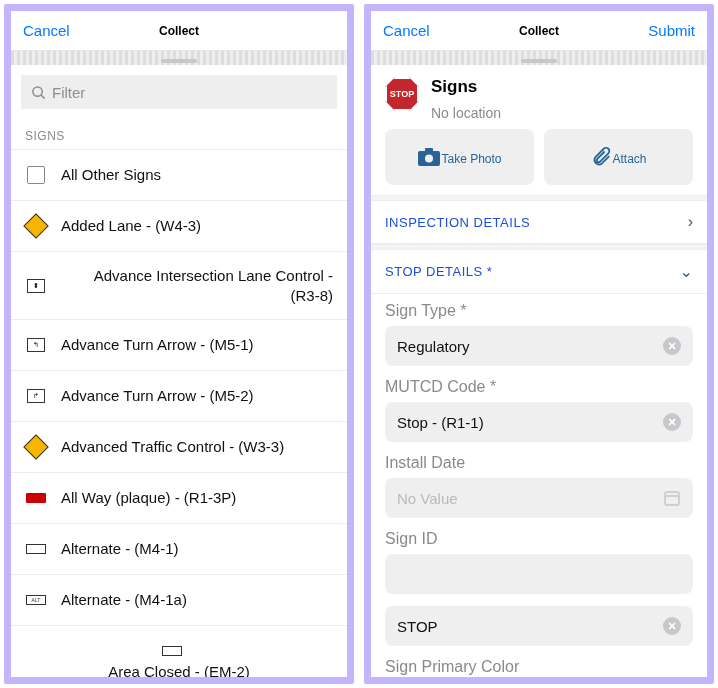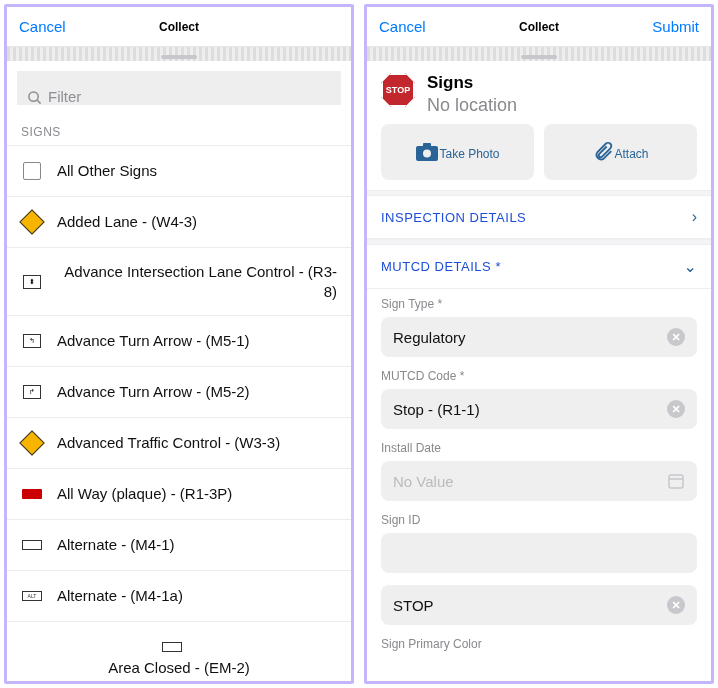--- a/index.html
+++ b/index.html
@@ -1,54 +1,54 @@
 <!DOCTYPE html>
 <html><head>
 <meta charset="utf-8">
 <style>
 * { box-sizing: border-box; margin: 0; padding: 0; font-family: -apple-system, BlinkMacSystemFont, "Segoe UI", Helvetica, Arial, sans-serif; }
 body { background: #fff; width: 718px; height: 688px; display: flex; gap: 10px; padding: 4px; }
-.phone { flex: 1; border: 3px solid #c4b5fd; border-radius: 2px; overflow: hidden; display: flex; flex-direction: column; background: #fff; }
+.phone { flex: 1; border: 7px solid #c4b5fd; border-radius: 2px; overflow: hidden; display: flex; flex-direction: column; background: #fff; }
 .navbar { height: 40px; display: flex; align-items: center; justify-content: space-between; border-bottom: 1px solid #e5e5e5; padding: 0 12px; background: #fff; }
 .nav-btn { color: #007aff; font-size: 15px; cursor: pointer; }
 .nav-title { font-weight: 600; font-size: 12px; color: #000; position: absolute; left: 50%; transform: translateX(-50%); }
 .nav-wrap { position: relative; width: 100%; display: flex; align-items: center; height: 100%; }
 .texture { height: 14px; background: repeating-linear-gradient(90deg,#ddd 0,#ddd 3px,#eee 3px,#eee 6px); position: relative; }
 .grabber { width: 36px; height: 4px; background: #c7c7cc; border-radius: 2px; position: absolute; left: 50%; top: 8px; transform: translateX(-50%); }
 .content { flex: 1; overflow-y: auto; background: #fff; }
 
 
 .search-wrap { padding: 10px 10px 6px; background: #fff; }
-.search { background: #eeeeef; border-radius: 0; height: 34px; display: flex; align-items: flex-end; padding: 0 10px; color: #8e8e93; font-size: 15px; }
+.search { background: #eeeeef; border-radius: 0; height: 34px; display: flex; align-items: center; padding: 0 10px; color: #8e8e93; font-size: 15px; }
 .search svg { margin-right: 6px; flex-shrink: 0; }
 .section-label { color: #8a8a8e; font-size: 12px; padding: 14px 14px 6px; letter-spacing: 0.5px; }
 .row { display: flex; align-items: center; padding: 14px 14px; border-top: 1px solid #ececec; cursor: pointer; }
 .row:last-child { border-bottom: 1px solid #ececec; flex-direction: column; }
 .row-icon { width: 22px; height: 22px; margin-right: 14px; flex-shrink: 0; display: flex; align-items: center; justify-content: center; font-size: 9px; }
 .row-label { font-size: 15px; color: #111; line-height: 1.3; text-align: right; }
 .checkbox { width: 18px; height: 18px; border: 1.5px solid #888; border-radius: 2px; }
 .diamond-y { width: 18px; height: 18px; background: #f7b500; border: 1px solid #333; transform: rotate(45deg); }
 .box-s { width: 18px; height: 14px; border: 1px solid #333; background: #fff; font-size: 7px; display:flex;align-items:center;justify-content:center; }
 .plaque-r { width: 20px; height: 10px; background: #c00; border-radius: 1px; }
 .plaque-w { width: 20px; height: 10px; border: 1px solid #333; background: #fff; font-size:5px;display:flex;align-items:center;justify-content:center;color:#333; }
 
 
 .header-card { display: flex; align-items: flex-start; padding: 12px 14px 8px; gap: 12px; }
 .stop-oct { width: 34px; height: 34px; background: #c1272d; clip-path: polygon(30% 0,70% 0,100% 30%,100% 70%,70% 100%,30% 100%,0 70%,0 30%); display: flex; align-items: center; justify-content: center; color:#fff; font-size:9px; font-weight:700; border:2px solid #fff; box-shadow: 0 0 0 1px #c1272d; }
 .hc-title { font-weight: 600; font-size: 17px; color: #000; }
-.hc-sub { color: #8a8a8e; font-size: 18px; margin-top: 2px; }
+.hc-sub { color: #8a8a8e; font-size: 14px; margin-top: 8px; }
 .big-btns { display: flex; gap: 10px; padding: 0 14px 10px; }
 .big-btn { flex: 1; background: #efeff0; border-radius: 8px; height: 56px; display: flex; align-items: center; justify-content: center; cursor: pointer; }
 .big-btn-label { color: #2a6496; font-size: 12px; margin-top: 4px; }
 .spacer { height: 6px; background: #f4f4f6; border-top:1px solid #eee; border-bottom:1px solid #eee; }
 .sec-head { display: flex; align-items: center; justify-content: space-between; padding: 12px 14px; border-bottom: 1px solid #eee; cursor: pointer; }
 .sec-head-t { color: #1d4ed8; font-size: 13px; letter-spacing: 0.5px; }
 .chev { color: #2a6496; }
 .field { padding: 8px 14px 4px; }
-.field-lbl { color: #8a8a8e; font-size: 12px; margin-bottom: 6px; }
+.field-lbl { color: #8a8a8e; font-size: 16px; margin-bottom: 6px; }
 .field-in { background: #efeff0; border-radius: 8px; height: 40px; display: flex; align-items: center; padding: 0 12px; font-size: 15px; color: #111; justify-content: space-between; }
 .field-in.empty { color: #bbb; }
 .clear-x { width: 18px; height: 18px; background: #c7c7cc; border-radius: 50%; display:flex;align-items:center;justify-content:center;color:#fff;font-size:11px;font-weight:700; cursor:pointer; }
 .cal-ic { color:#c7c7cc; }
 </style>
 </head>
 <body>
 
 <div class="phone">
   <div class="navbar">
@@ -170,21 +170,21 @@
         <span class="big-btn-label">Attach</span>
       </div>
     </div>
     <div class="spacer"></div>
     <div class="sec-head">
       <span class="sec-head-t">INSPECTION DETAILS</span>
       <span class="chev">›</span>
     </div>
     <div class="spacer"></div>
     <div class="sec-head">
-      <span class="sec-head-t">MUTCD DETAILS *</span>
+      <span class="sec-head-t">STOP DETAILS *</span>
       <span class="chev">⌄</span>
     </div>
 
     <div class="field">
       <div class="field-lbl">Sign Type *</div>
       <div class="field-in">
         <span>Regulatory</span>
         <span class="clear-x">✕</span>
       </div>
     </div>

